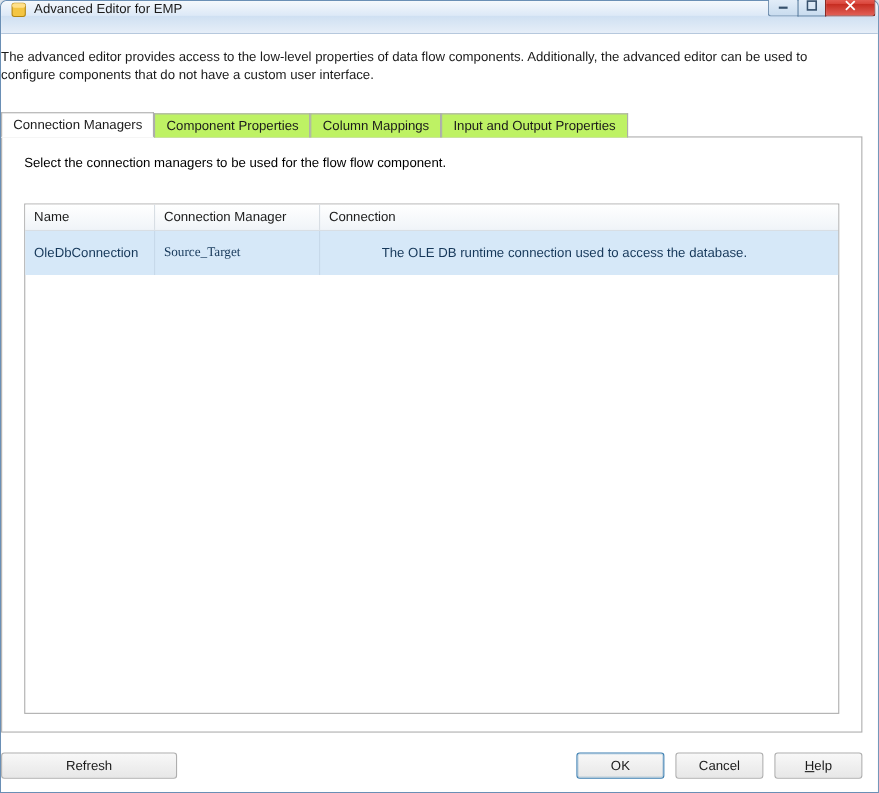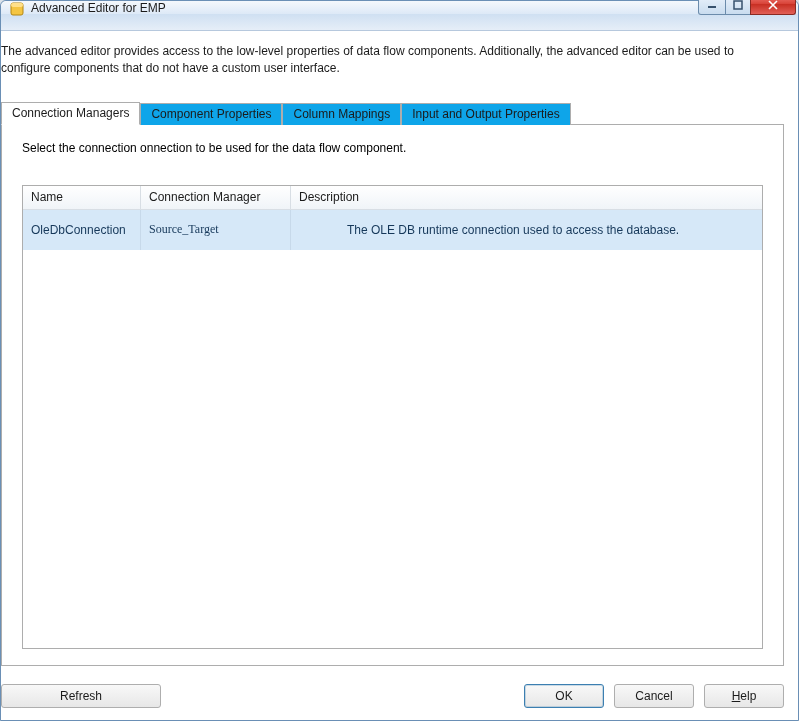--- a/index.html
+++ b/index.html
@@ -83,21 +83,21 @@
   }
   .tab-strip {
     display: flex;
     align-items: flex-end;
     padding-left: 0;
   }
   .tab {
     padding: 3px 10px 4px 10px;
     border: 1px solid #adadad;
     border-bottom: none;
-    background: #0ea5e9;
+    background: #bef264;
     position: relative;
     margin-right: 0;
     color: #1b1b1b;
     cursor: default;
     top: 1px;
   }
   .tab.active {
     background: #ffffff;
     border-bottom: 1px solid #ffffff;
     z-index: 2;
@@ -224,28 +224,28 @@
     <div class="intro">The advanced editor provides access to the low-level properties of data flow components. Additionally, the advanced editor can be used to configure components that do not have a custom user interface.</div>
 
     <div class="tab-strip">
       <div class="tab active">Connection Managers</div>
       <div class="tab">Component Properties</div>
       <div class="tab">Column Mappings</div>
       <div class="tab">Input and Output Properties</div>
     </div>
 
     <div class="tab-panel">
-      <div class="instr">Select the connection onnection to be used for the data flow component.</div>
+      <div class="instr">Select the connection managers to be used for the flow flow component.</div>
 
 
       <div class="grid">
         <div class="grid-header">
           <div class="gh c1">Name</div>
           <div class="gh c2">Connection Manager</div>
-          <div class="gh c3">Description</div>
+          <div class="gh c3">Connection</div>
           <div class="gh-filler"></div>
         </div>
         <div class="grid-row">
           <div class="gc c1">OleDbConnection</div>
           <div class="gc c2">Source_Target</div>
           <div class="gc c3">The OLE DB runtime connection used to access the database.</div>
         </div>
       </div>
     </div>
 

